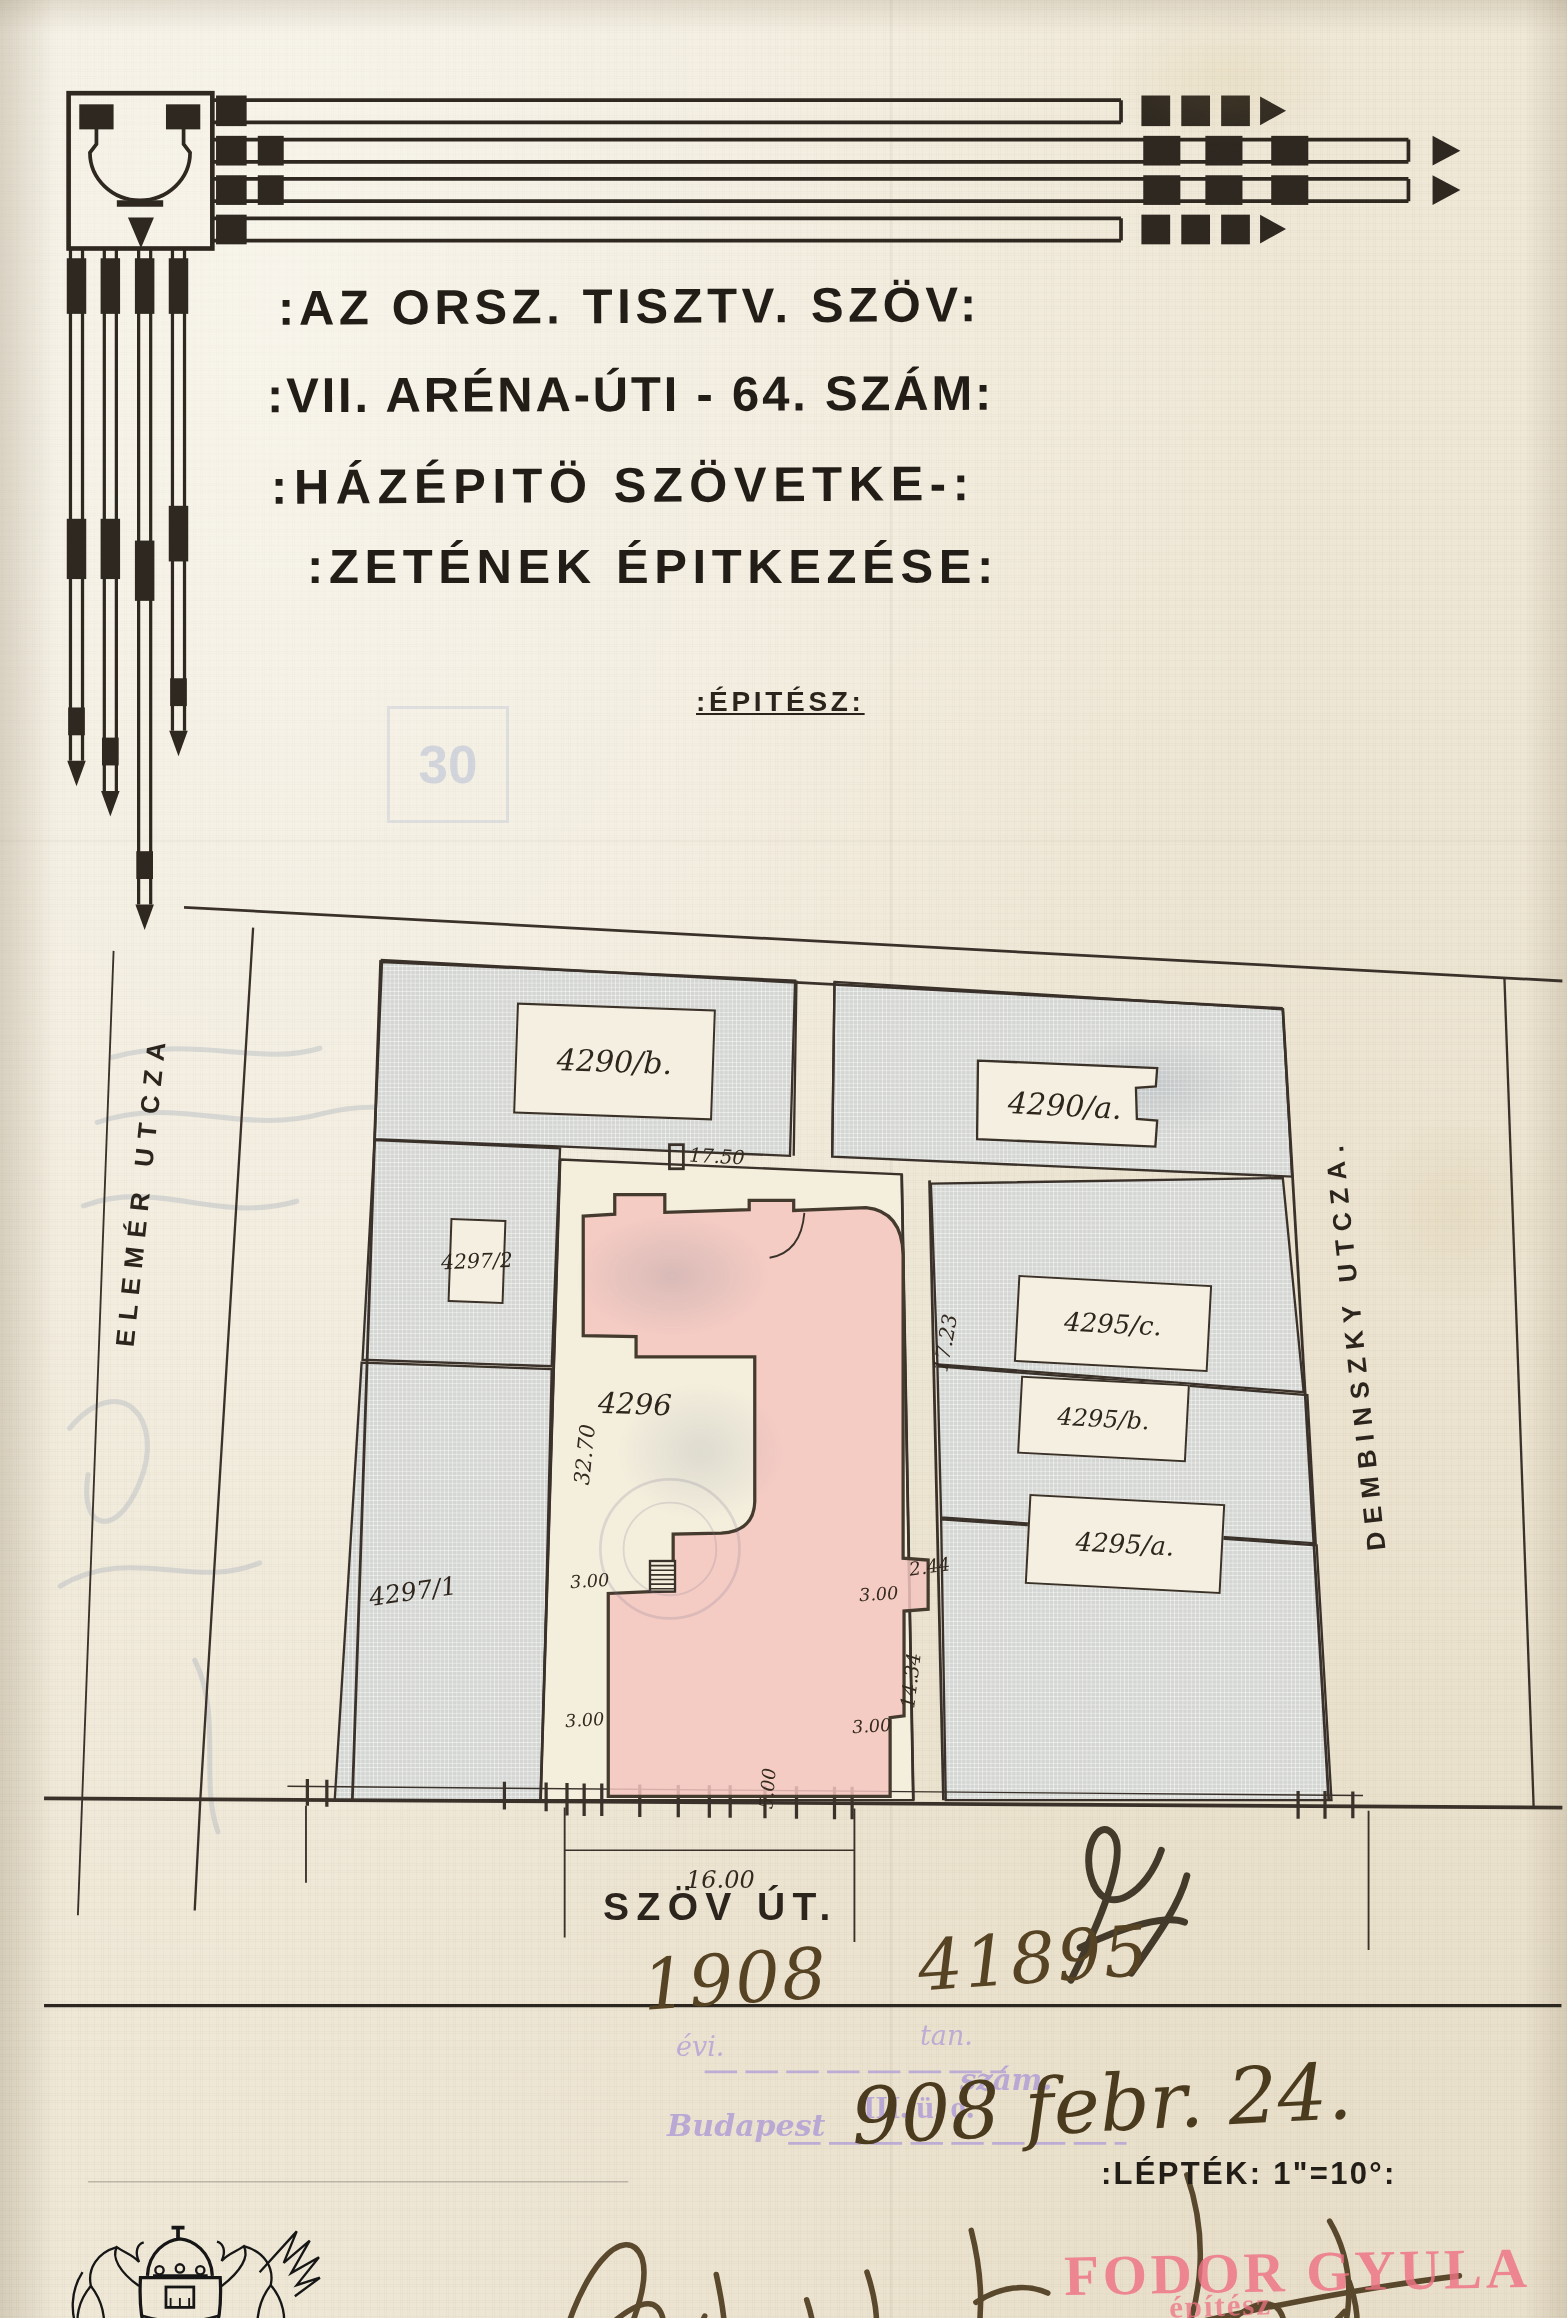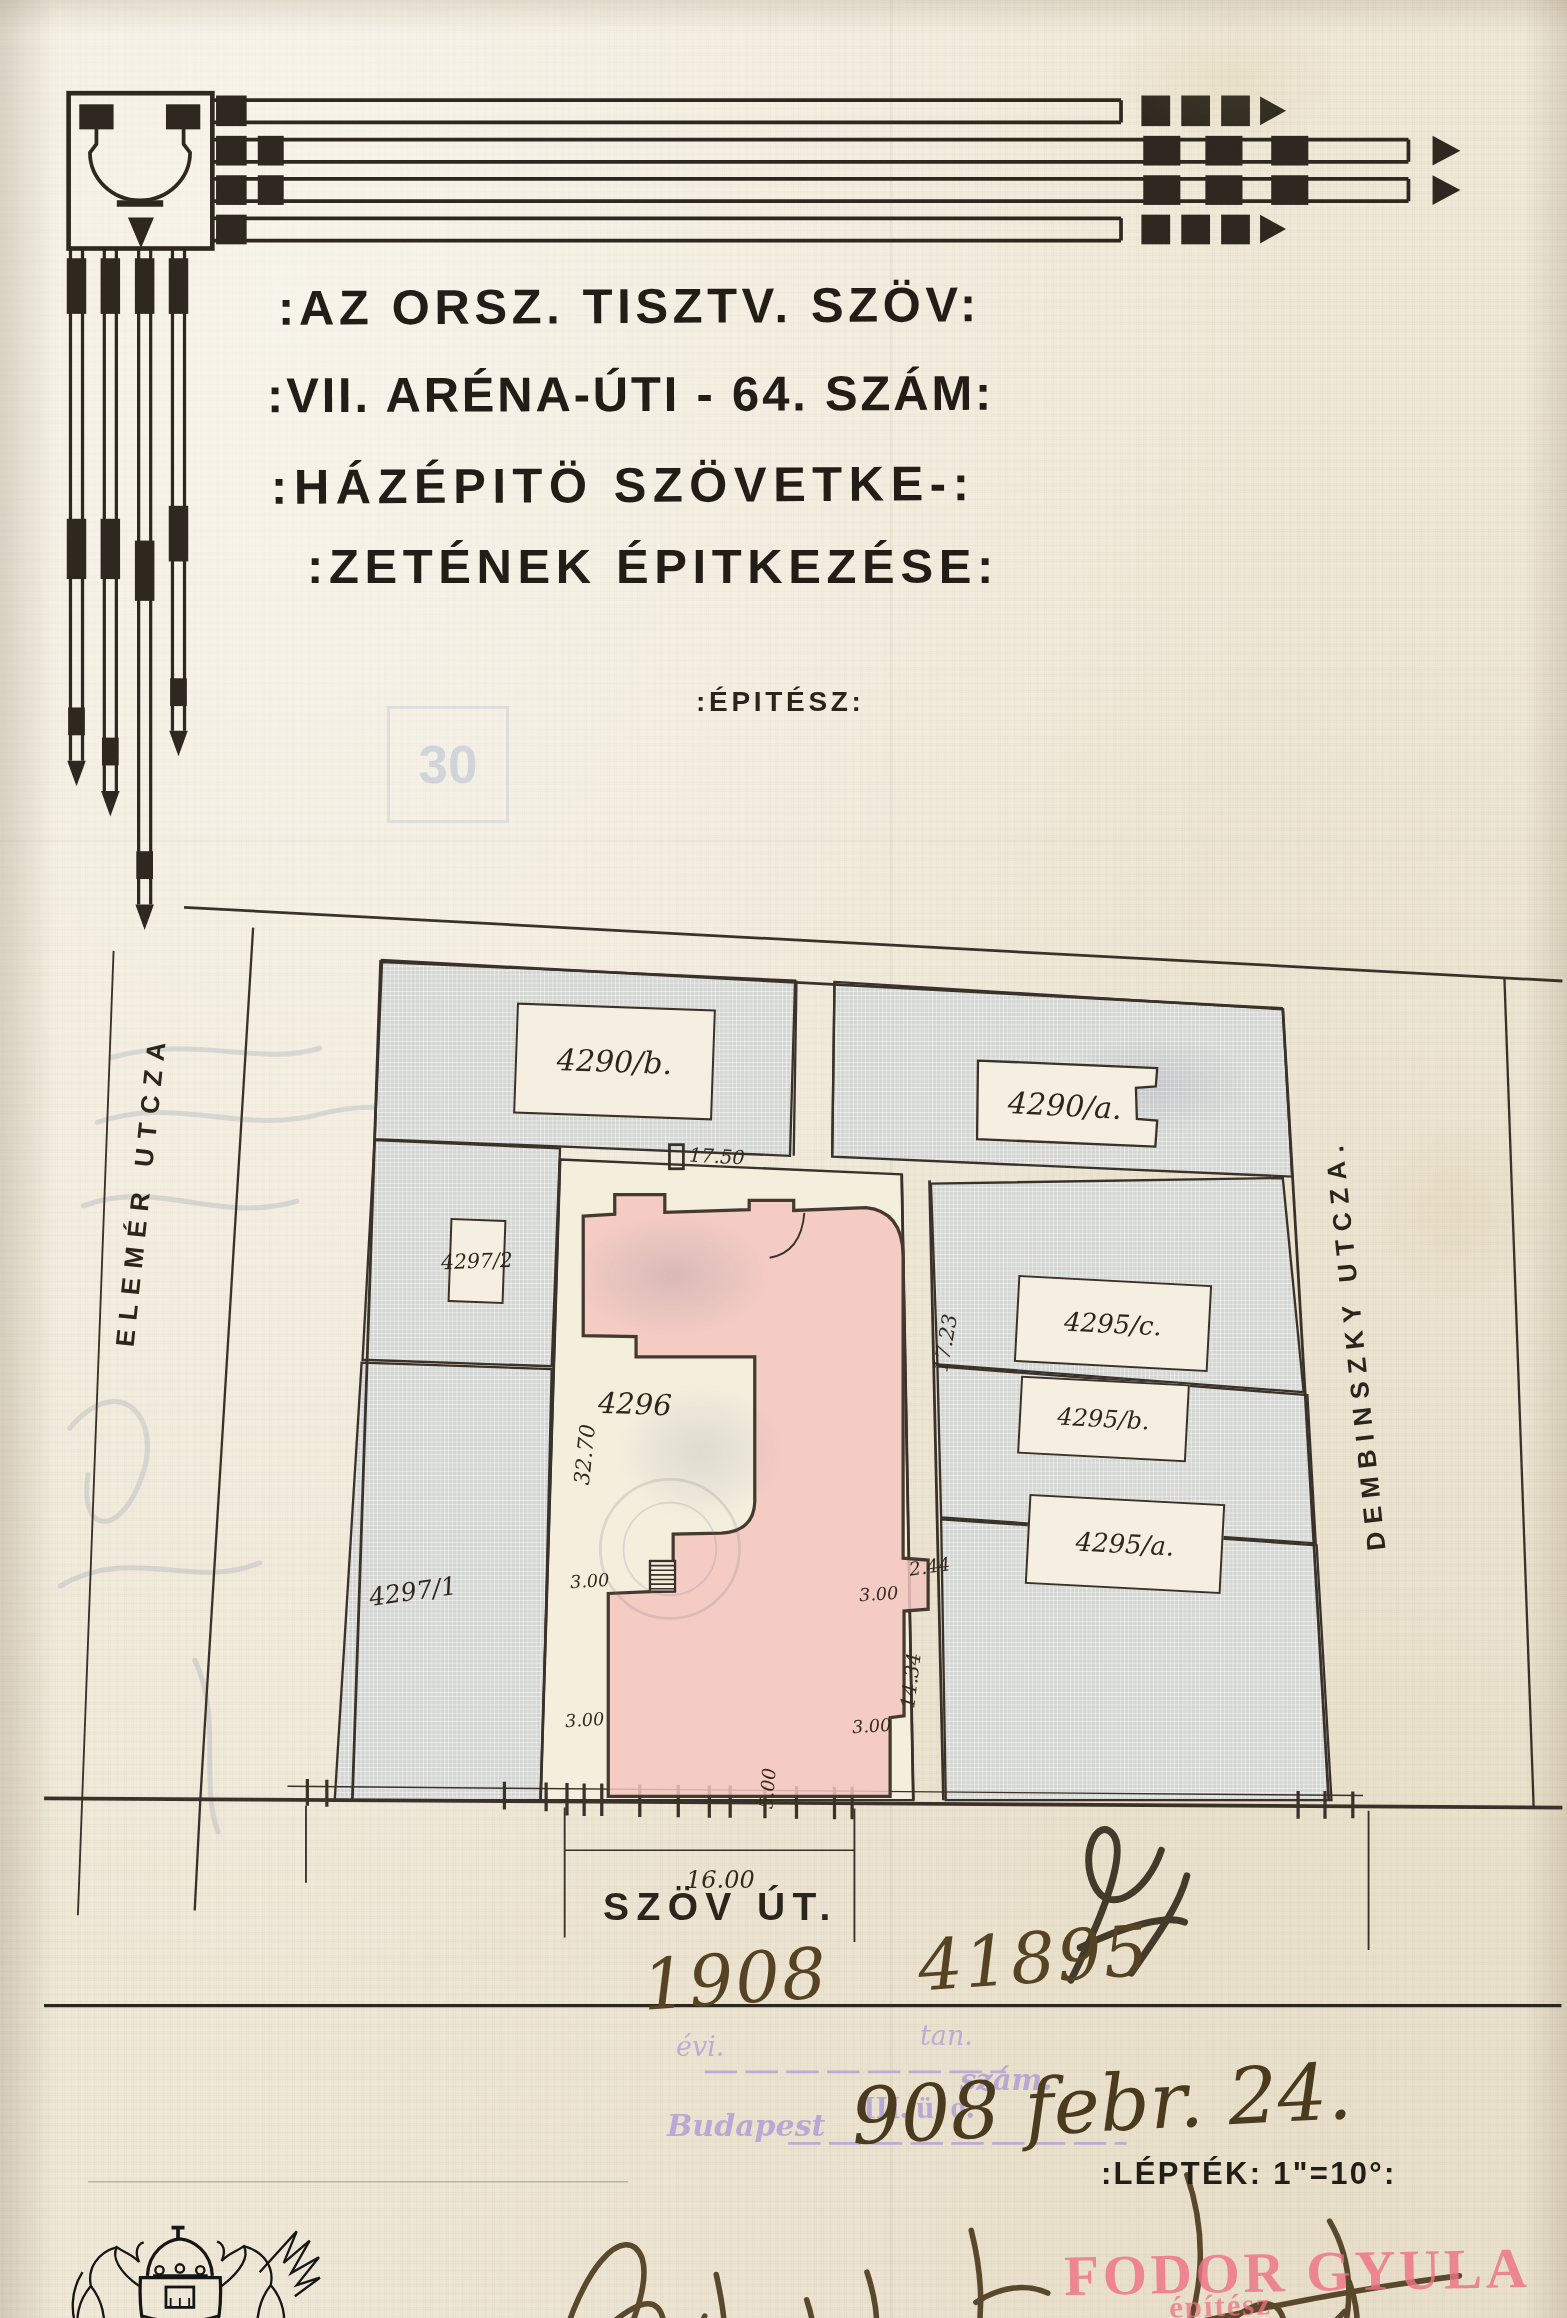--- a/index.html
+++ b/index.html
@@ -289,21 +289,21 @@
   <div class="abs smudge" style="left:617px;top:1382px;width:167px;height:139px;background:radial-gradient(ellipse,rgba(80,95,120,.13),rgba(0,0,0,0) 70%);"></div>
   <div class="abs smudge" style="left:1057px;top:1034px;width:195px;height:102px;background:radial-gradient(ellipse,rgba(80,95,120,.12),rgba(0,0,0,0) 70%);"></div>
   <div class="abs smudge" style="left:1104px;top:9.3px;width:241px;height:139px;background:radial-gradient(ellipse,rgba(200,170,90,.12),rgba(0,0,0,0) 70%);"></div>
   <div class="abs smudge" style="left:1368px;top:1113px;width:176px;height:195px;background:radial-gradient(ellipse,rgba(190,160,90,.10),rgba(0,0,0,0) 70%);"></div>
 
   <div class="abs deco noselect" style="left:278px;top:278px;font-size:49px;letter-spacing:4.6px;transform:rotate(-0.3deg);">:AZ ORSZ. TISZTV. SZÖV:</div>
   <div class="abs deco noselect" style="left:267px;top:366px;font-size:49px;letter-spacing:2.8px;transform:rotate(-0.2deg);">:VII. ARÉNA-ÚTI - 64. SZÁM:</div>
   <div class="abs deco noselect" style="left:271px;top:457px;font-size:49px;letter-spacing:6.5px;transform:rotate(-0.3deg);">:HÁZÉPITÖ SZÖVETKE-:</div>
   <div class="abs deco noselect" style="left:271px;top:538px;font-size:49px;letter-spacing:5.6px;margin-left:36px;">:ZETÉNEK ÉPITKEZÉSE:</div>
 
-  <div class="abs noselect" style="left:696px;top:686px;font-size:28px;letter-spacing:3.7px;font-weight:bold;color:#2b241d;">:ÉPITÉSZ:</div>
+  <div class="abs noselect" style="left:696px;top:686px;font-size:28px;letter-spacing:3.7px;font-weight:bold;color:#2b241d;text-decoration:underline;">:ÉPITÉSZ:</div>
 
   <div class="abs" style="left:387px;top:671px;width:116px;height:111px;border:3.7px solid rgba(125,144,201,.18);display:flex;align-items:center;justify-content:center;margin-top:35px;">
     <span style="font-size:53px;color:rgba(109,132,194,.25);font-weight:bold;">30</span>
   </div>
 
   <div class="labelbox" style="left:515px;top:1006px;width:195px;height:107px;transform:rotate(2deg);">
     <span class="plotlabel" style="font-size:30px;">4290/b.</span>
   </div>
   <div class="abs" style="left:976px;top:1056px;width:185px;height:97px;">
     <svg width="185" height="97" viewBox="0 0 400 210">

